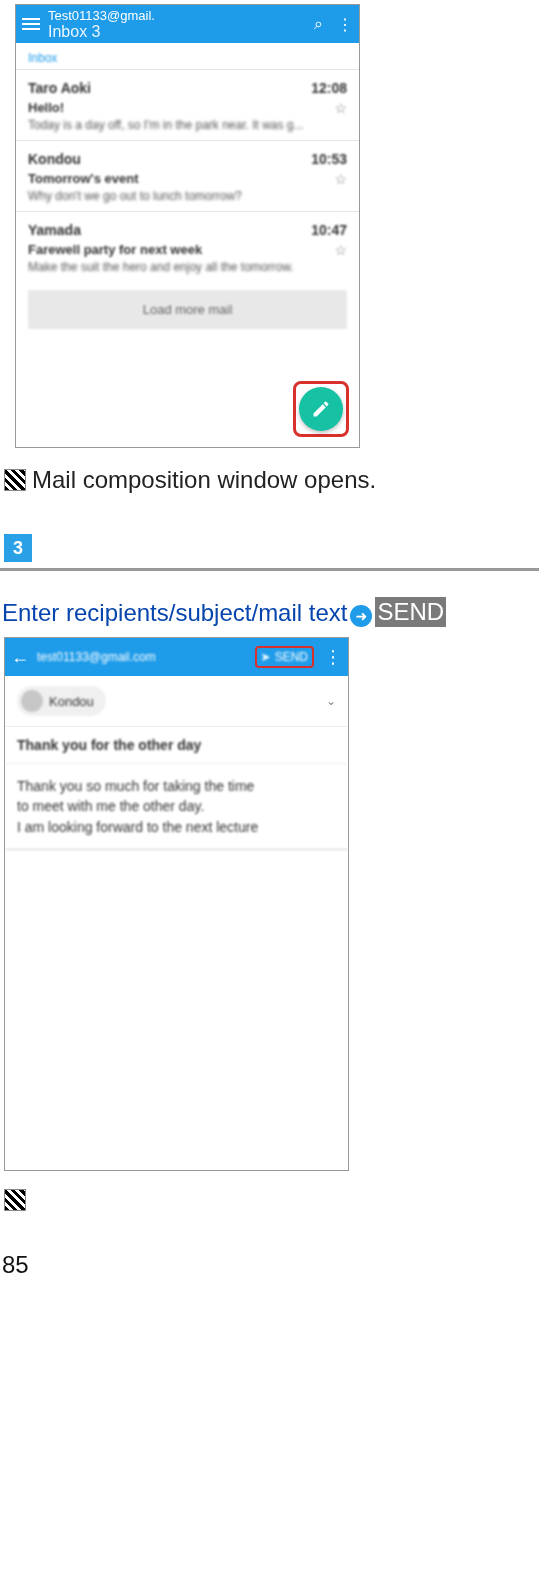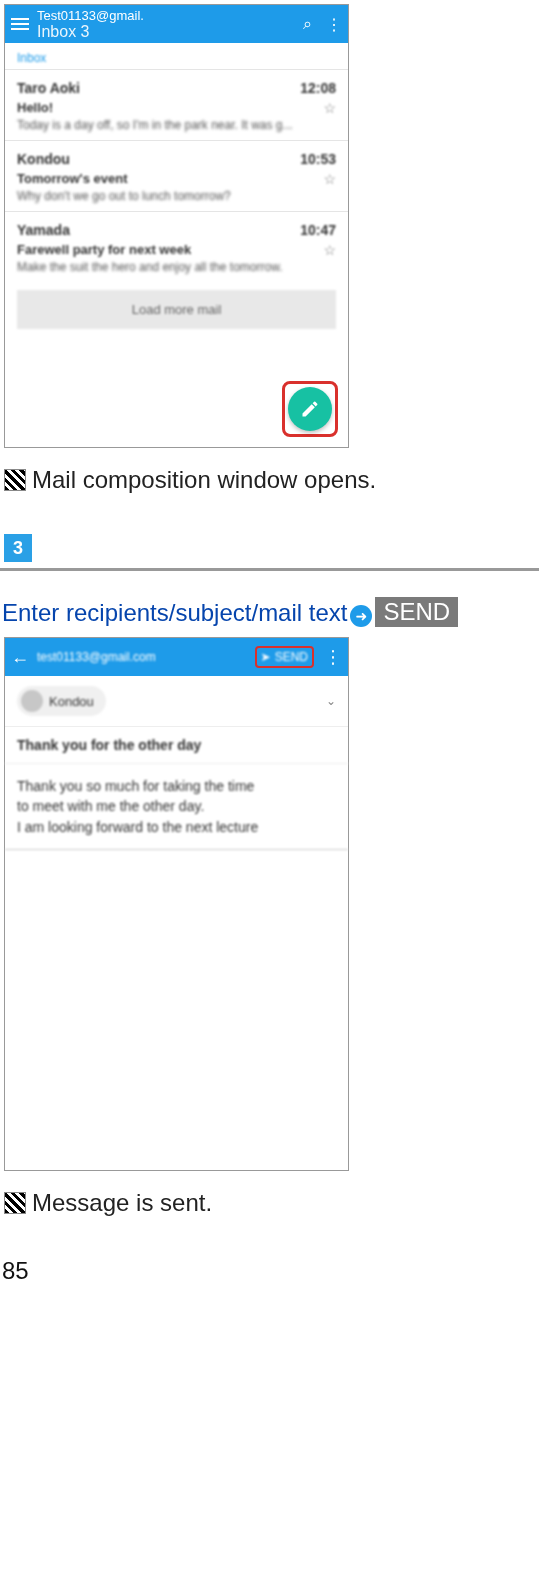--- a/index.html
+++ b/index.html
@@ -9,21 +9,21 @@
     background: #fff;
     color: #333;
     font-size: 16px;
   }
 
   
   .phone-frame {
     border: 1px solid #999;
     width: 345px;
     background: #fff;
-    margin: 4px 0 18px 4px;
+    margin: 4px 0 18px 15px;
   }
   .titlebar {
     background: #1e9be9;
     color: #fff;
     display: flex;
     align-items: center;
     padding: 4px 6px;
     height: 38px;
     font-size: 13px;
   }
@@ -117,21 +117,21 @@
     width:22px; height:22px;
     background:#1e9be9;
     border-radius:50%;
     align-items:center; justify-content:center;
     color:#fff; font-size:14px;
     margin:0 3px;
   }
   .send-btn-label {
     background:#7a7a7a;
     color:#fff;
-    padding:1px 8px;
+    padding:1px 2px;
     font-size:24px;
   }
 
   
   .compose-frame {
     border:1px solid #999;
     width:345px;
     background:#fff;
     margin:4px 0 18px 4px;
   }
@@ -305,16 +305,15 @@
     <div>Thank you so much for taking the time</div>
     <div>to meet with me the other day.</div>
     <div>I am looking forward to the next lecture</div>
   </div>
 
   <div class="compose-blank"></div>
 </div>
 
 <div class="result-line">
   <span class="small-flag"></span>
-  <span>Message is sent.</span>
 </div>
 
 <div class="page-num">85</div>
 
 </body></html>

